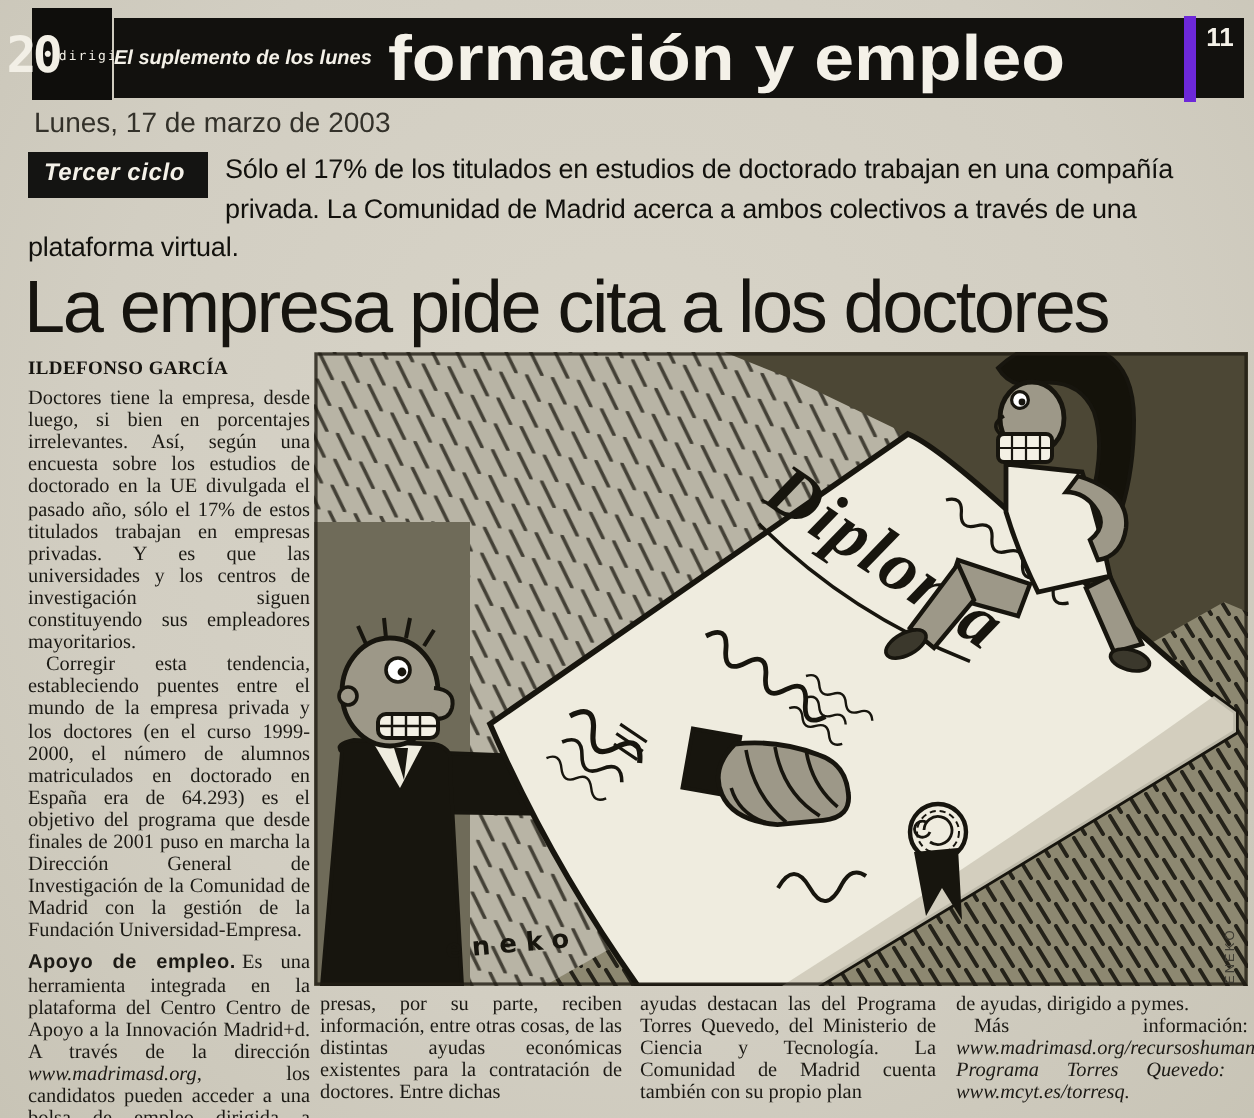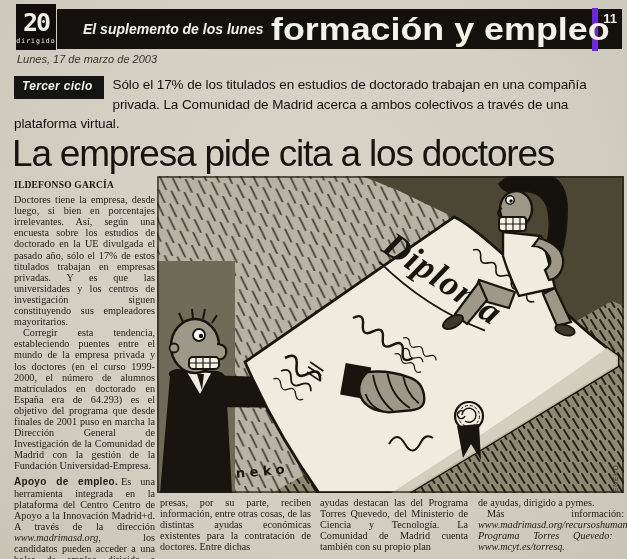--- a/index.html
+++ b/index.html
@@ -4,39 +4,39 @@
 <style>
   html,body{margin:0;padding:0;}
   body{background:#8a877d;font-family:"Liberation Sans",sans-serif;}
   .page{
     position:relative;width:627px;height:559px;overflow:hidden;
     background:radial-gradient(ellipse at 50% 40%, #d8d4c8 0%, #d2cec2 60%, #c8c4b6 100%);
   }
   
   .logo-box{
     position:absolute;left:16px;top:4px;width:40px;height:46px;background:#0f0e0c;
-    color:#f2efe6;display:flex;flex-direction:column;align-items:center;justify-content:center;
+    color:#f2efe6;display:flex;flex-direction:row;align-items:center;justify-content:center;
   }
   .logo-20{font-family:"DejaVu Sans Mono",monospace;font-weight:bold;font-size:25px;line-height:25px;letter-spacing:-2px;}
   .logo-min{font-family:"DejaVu Sans Mono",monospace;font-size:6.5px;letter-spacing:1px;margin-top:2px;}
   .banner{
     position:absolute;left:57px;top:9px;width:565px;height:40px;background:#12110e;
     display:flex;align-items:center;color:#f4f1e8;
   }
-  .banner-label{font-size:14px;font-style:italic;font-weight:bold;margin-left:26px;white-space:nowrap;}
+  .banner-label{font-size:10px;font-style:italic;font-weight:bold;white-space:nowrap;}
   .banner-title{
     font-size:32px;font-weight:bold;letter-spacing:0px;margin-left:8px;white-space:nowrap;
     transform:scaleX(1.12);transform-origin:left center;
   }
   .banner-page{
     margin-left:auto;border-left:6px solid #6d28d9;height:100%;width:24px;
     display:flex;justify-content:center;align-items:flex-start;padding-top:3px;
     font-size:13px;font-weight:bold;
   }
-  .dateline{position:absolute;left:17px;top:53px;font-size:11px;font-style:italic;color:#33312a;}
+  .dateline{position:absolute;left:17px;top:53px;font-size:14px;color:#33312a;}
   
   .standfirst{
     position:absolute;left:14px;top:75px;width:604px;
     font-size:13.5px;line-height:19.5px;color:#12110d;letter-spacing:-0.1px;
   }
   .kicker{
     float:left;background:#141412;color:#f4f1e8;font-size:12px;font-weight:bold;font-style:italic;
     padding:1px 11px 2px 8px;margin:1px 9px 2px 0;letter-spacing:0.3px;
   }
   

